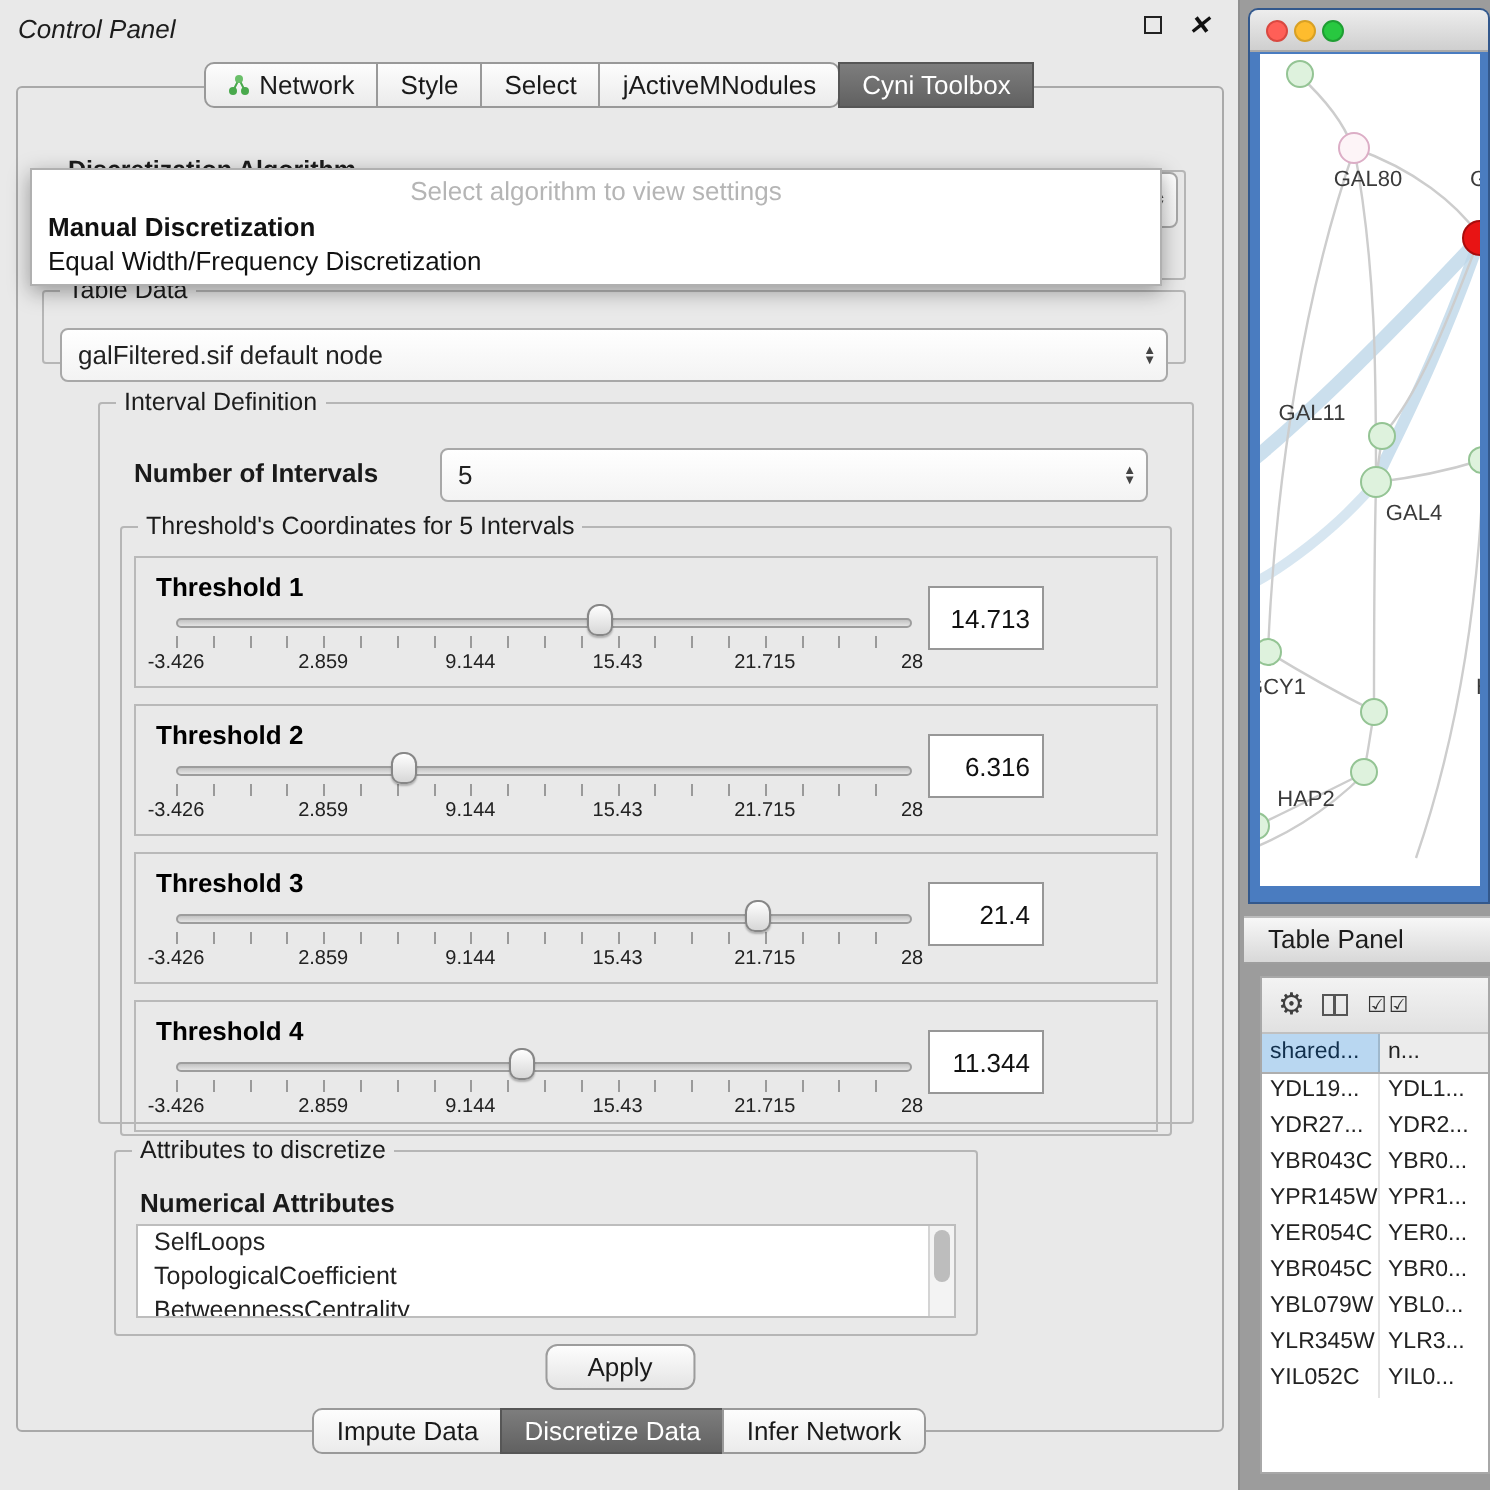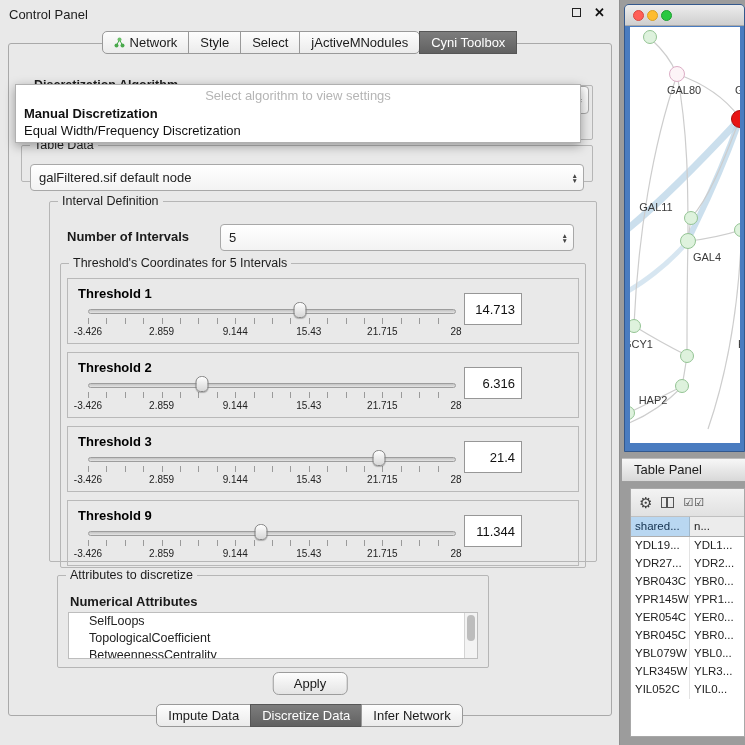--- a/index.html
+++ b/index.html
@@ -2,21 +2,21 @@
 <html><head>
 <meta charset="utf-8">
 <style>
   * { box-sizing: border-box; margin: 0; padding: 0; }
   html,body { width:745px; height:745px; }
   body { font-family:"Liberation Sans", sans-serif; background:#9c9c9c; position:relative; overflow:hidden; }
   .screen { position:absolute; inset:0; }
 
   
   .control-panel { position:absolute; left:0; top:0; width:620px; height:745px; background:#e9e9e9; border-right:1px solid #8f8f8f; }
-  .cp-titlebar { position:relative; height:28px; font-size:13px; color:#1c1c1c; padding:7px 0 0 9px; }
+  .cp-titlebar { position:relative; height:28px; font-size:13px; color:#1c1c1c; padding:7px 0 0 9px;font-style:italic; }
   .win-btns { position:absolute; right:14px; top:7px; display:flex; gap:13px; align-items:center; }
   .float-box { width:9px; height:9px; border:1.5px solid #222; display:inline-block; }
   .close-x { font-size:13px; font-weight:bold; color:#111; line-height:11px; }
 
   
   .cp-tabs, .cp-bottom-tabs { position:absolute; left:0; right:0; display:flex; justify-content:center; z-index:6; }
   .cp-tabs { top:31px; }
   .cp-bottom-tabs { top:704px; }
   .tab { display:inline-flex; align-items:center; gap:5px; padding:3px 11px; height:23px; font-size:13px; color:#1a1a1a;
          background:linear-gradient(#fdfdfd,#ebebeb); border:1px solid #999; margin-left:-1px; cursor:default; }
@@ -70,21 +70,21 @@
   .slider-scale span:nth-child(1){left:0;} .slider-scale span:nth-child(2){left:20%;}
   .slider-scale span:nth-child(3){left:40%;} .slider-scale span:nth-child(4){left:60%;}
   .slider-scale span:nth-child(5){left:80%;} .slider-scale span:nth-child(6){left:100%;}
   .th-value { position:absolute; right:56px; top:14px; width:58px; height:32px; background:#fff; border:1px solid #979797;
               font-size:13px; color:#111; display:flex; align-items:center; justify-content:flex-end; padding-right:6px; }
 
   
   .attributes-group { left:48px; top:524px; width:432px; height:100px; }
   .attr-label { position:absolute; left:12px; top:12px; font-size:13px; font-weight:bold; color:#1a1a1a; }
   .attr-list { position:absolute; left:10px; right:10px; top:30px; bottom:8px; background:#fff; border:1px solid #bdbdbd; overflow:hidden; }
-  .attr-item { font-size:12.5px; color:#222; line-height:17px; padding-left:20px; white-space:nowrap; }
+  .attr-item { font-size:12.5px; color:#222; line-height:17px; padding-left:8px; white-space:nowrap; }
   .attr-scrollbar { position:absolute; right:0; top:0; bottom:0; width:13px; background:#f3f3f3; border-left:1px solid #d4d4d4; }
   .attr-thumb { position:absolute; left:2px; top:2px; width:8px; height:26px; background:#bdbdbd; border-radius:5px; }
 
   .apply-btn { position:absolute; top:628px; left:50%; transform:translateX(-50%); padding:3px 20px; font-size:13px; color:#1a1a1a;
                font-family:"Liberation Sans", sans-serif; background:linear-gradient(#fdfdfd,#e4e4e4); border:1px solid #9c9c9c; border-radius:6px; }
 
   
   .net-window { position:absolute; left:624px; top:4px; width:121px; height:448px; background:#4a7cc0; border:1px solid #33588c; border-radius:5px 5px 0 0; }
   .net-titlebar { position:relative; height:21px; background:linear-gradient(#ededed,#cfcfcf); border-radius:4px 4px 0 0; border-bottom:1px solid #a9a9a9; }
   .tl { position:absolute; top:5px; width:11px; height:11px; border-radius:50%; }
@@ -245,21 +245,21 @@
                   <span>9.144</span>
                   <span>15.43</span>
                   <span>21.715</span>
                   <span>28</span>
                 </div>
               </div>
               <div class="th-value">21.4</div>
             </div>
 
             <div class="threshold-block">
-              <div class="th-label">Threshold 9</div>
+              <div class="th-label">Threshold 4</div>
               <div class="slider">
                 <div class="slider-track"></div>
                 <div class="slider-thumb" style="left: 47%;"></div>
                 <div class="slider-ticks"></div>
                 <div class="slider-scale">
                   <span>-3.426</span>
                   <span>2.859</span>
                   <span>9.144</span>
                   <span>15.43</span>
                   <span>21.715</span>

